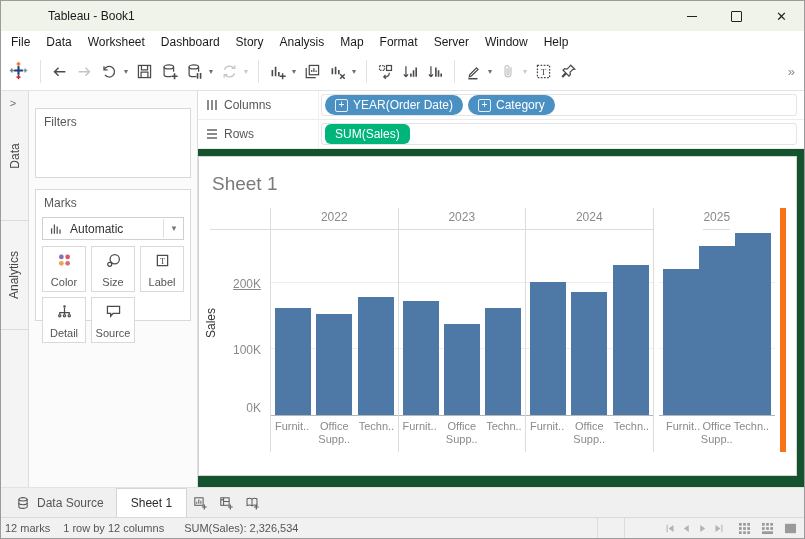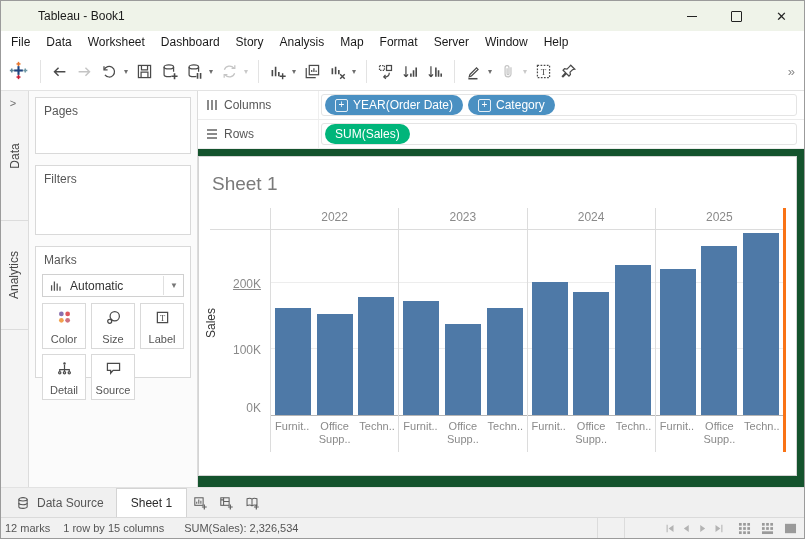--- a/index.html
+++ b/index.html
@@ -1,18 +1,18 @@
 <!DOCTYPE html>
 <html><head>
 <meta charset="utf-8">
 <style>
   html,body{margin:0;padding:0;background:#c9c9c9;font-family:"Liberation Sans",sans-serif;-webkit-font-smoothing:antialiased;cursor:default;}
   .window{box-sizing:border-box;width:805px;height:539px;border:1px solid #9b9b9b;background:#fff;display:flex;flex-direction:column;overflow:hidden;}
   
-  .titlebar{height:30px;flex:0 0 30px;background:#eff3e9;display:flex;align-items:center;padding-left:10px;}
+  .titlebar{height:30px;flex:0 0 30px;background:#eff3e9;display:flex;align-items:center;padding-left:20px;}
   .tb-logo{width:18px;height:18px;margin-right:9px;display:flex;}
   .tb-title{font-size:12px;color:#1a1a1a;}
   .tb-controls{margin-left:auto;display:flex;height:100%;}
   .tbc{width:45px;height:100%;display:flex;align-items:center;justify-content:center;color:#222;font-size:12px;}
   .tbc .min-glyph{display:block;width:10px;height:1px;background:#222;}
   .tbc .max-glyph{display:block;width:9px;height:9px;border:1px solid #222;border-radius:1px;}
   .tbc .close-glyph{font-size:13px;line-height:13px;}
   
   .menubar{height:22px;flex:0 0 22px;background:#fff;display:flex;align-items:center;padding-left:2px;}
   .mitem{font-size:12px;color:#1a1a1a;padding:0 8px;line-height:22px;}
@@ -61,21 +61,21 @@
   .ws-card{flex:1 1 auto;margin:0 7px 11px 0;background:#fff;border:1px solid #d4d4d4;display:flex;flex-direction:column;overflow:hidden;}
   .ws-title{font-size:19px;color:#7a7a7a;padding:16px 0 14px 13px;line-height:21px;flex:0 0 auto;}
   .chart-colheader{height:19px;flex:0 0 19px;line-height:17px;text-align:center;padding-left:71px;font-size:11.5px;color:#454545;}
   .chart-grid{display:flex;padding-right:10px;flex:0 0 auto;}
   .chart-gutter{width:71px;flex:0 0 71px;display:flex;flex-direction:column;}
   .gutter-year{height:21px;border-bottom:1px solid #dcdcdc;margin-left:11px;}
   .gutter-plot{height:186px;position:relative;}
   .ylabel{position:absolute;left:-8px;top:50%;transform:translateY(-50%) rotate(-90deg);font-size:12px;color:#333;width:40px;text-align:center;}
   .ytick{position:absolute;right:9px;font-size:12px;color:#8a8a8a;line-height:13px;}
   .panel{flex:1 1 0;display:flex;flex-direction:column;border-left:1px solid #dcdcdc;min-width:0;}
-  .panel:last-child{border-right:3px solid #f97316;}
+  .panel:last-child{border-right:6px solid #f97316;align-items:center;}
   .panel-year{height:21px;flex:0 0 21px;border-bottom:1px solid #dcdcdc;text-align:center;font-size:12px;color:#8a8a8a;line-height:19px;}
   .panel-plot{height:186px;flex:0 0 186px;position:relative;display:flex;align-items:flex-end;justify-content:space-between;padding:0 4px;border-bottom:1px solid #b5b5b5;box-sizing:border-box;}
   .gridline{position:absolute;left:0;right:0;height:1px;background:#ededed;}
   .bar{width:36px;position:relative;z-index:1;}
   .panel-cats{height:36px;flex:0 0 36px;display:flex;}
   .cat{flex:1 1 0;text-align:center;font-size:11px;color:#8a8a8a;padding-top:4px;line-height:13px;min-width:0;}
   
   .tabs-row{height:29px;flex:0 0 29px;background:#f0f0f0;display:flex;align-items:stretch;padding-left:2px;border-top:1px solid #e2e2e2;}
   .tab-ds{display:flex;align-items:center;gap:6px;padding:0 12px;font-size:12px;color:#555;}
   .tab-sheet{background:#fff;border:1px solid #d4d4d4;border-bottom:none;display:flex;align-items:center;padding:0 14px;font-size:12px;color:#2b2b2b;}
@@ -276,23 +276,20 @@
       <div class="vtab" style="flex:0 0 129px;position:relative;">
         <div class="chevron" style="position:absolute;top:4px;left:4px;margin:0;">&gt;</div>
         <span>Data</span>
       </div>
       <div class="vtab" style="flex:0 0 108px;">
         <span>Analytics</span>
       </div>
     </div>
 
     <div class="left-panel">
-      <div class="pbox pages">
-        <span class="plabel">Pages</span>
-      </div>
       <div class="pbox filters">
         <span class="plabel">Filters</span>
       </div>
       <div class="pbox marks">
         <span class="plabel">Marks</span>
         <div class="mark-type">
           <span id="markTypeIcon">
               <svg class="icsm" viewBox="0 0 20 20" fill="none" stroke="#555" stroke-width="1.6">
                 <path d="M4.5 16V9M8 16V4.5M11.5 16V7M15 16v-5.5"></path>
               </svg>
@@ -380,21 +377,21 @@
       <div class="shelf-row">
         <div class="shelf-label">
           <span class="bars-h">
               <i></i>
               <i></i>
               <i></i>
             </span>
           <span>Rows</span>
         </div>
         <div class="shelf-well" id="rowWell">
-            <div class="pill" style="background: rgb(0, 181, 122);">
+            <div class="pill" style="background: rgb(0, 181, 122); border-radius: 6px;">
               <span>SUM(Sales)</span>
             </div>
           </div>
       </div>
       <div class="ws-gap"></div>
       <div class="ws-card">
         <div class="ws-title">Sheet 1</div>
         <div class="chart-grid" id="chartGrid">
           <div class="chart-gutter">
             <div class="gutter-year"></div>
@@ -537,21 +534,21 @@
           <svg class="icsm" viewBox="0 0 20 20" fill="none" stroke="currentColor" stroke-width="1.3">
             <path d="M10 5.2C8.6 4 5.8 3.9 3.8 4.8v8.4c2-.9 4.8-.8 6.2.4 1.4-1.2 4.2-1.3 6.2-.4V4.8c-2-.9-4.8-.8-6.2.4v8.4"></path>
             <path d="M15.4 12v6M12.4 15h6" stroke-width="1.5"></path>
           </svg>
         </span>
       </span>
   </div>
 
   <div class="statusbar">
     <span class="sb-marks">12 marks</span>
-    <span class="sb-summary">1 row by 15 columns</span>
+    <span class="sb-summary">1 row by 12 columns</span>
     <span class="sb-agg">SUM(Sales): 2,326,534</span>
     <div class="sb-right" id="sbRight">
         <div class="sb-sep"></div>
         <div class="sb-cell"></div>
         <div class="sb-sep"></div>
         <div class="sb-cell"></div>
         <div class="sb-nav">
           <span>
             <svg class="icsm" viewBox="0 0 20 20" fill="none" stroke="currentColor" stroke-width="1.3">
               <path d="M5.5 5v10" stroke-width="1.4"></path>

